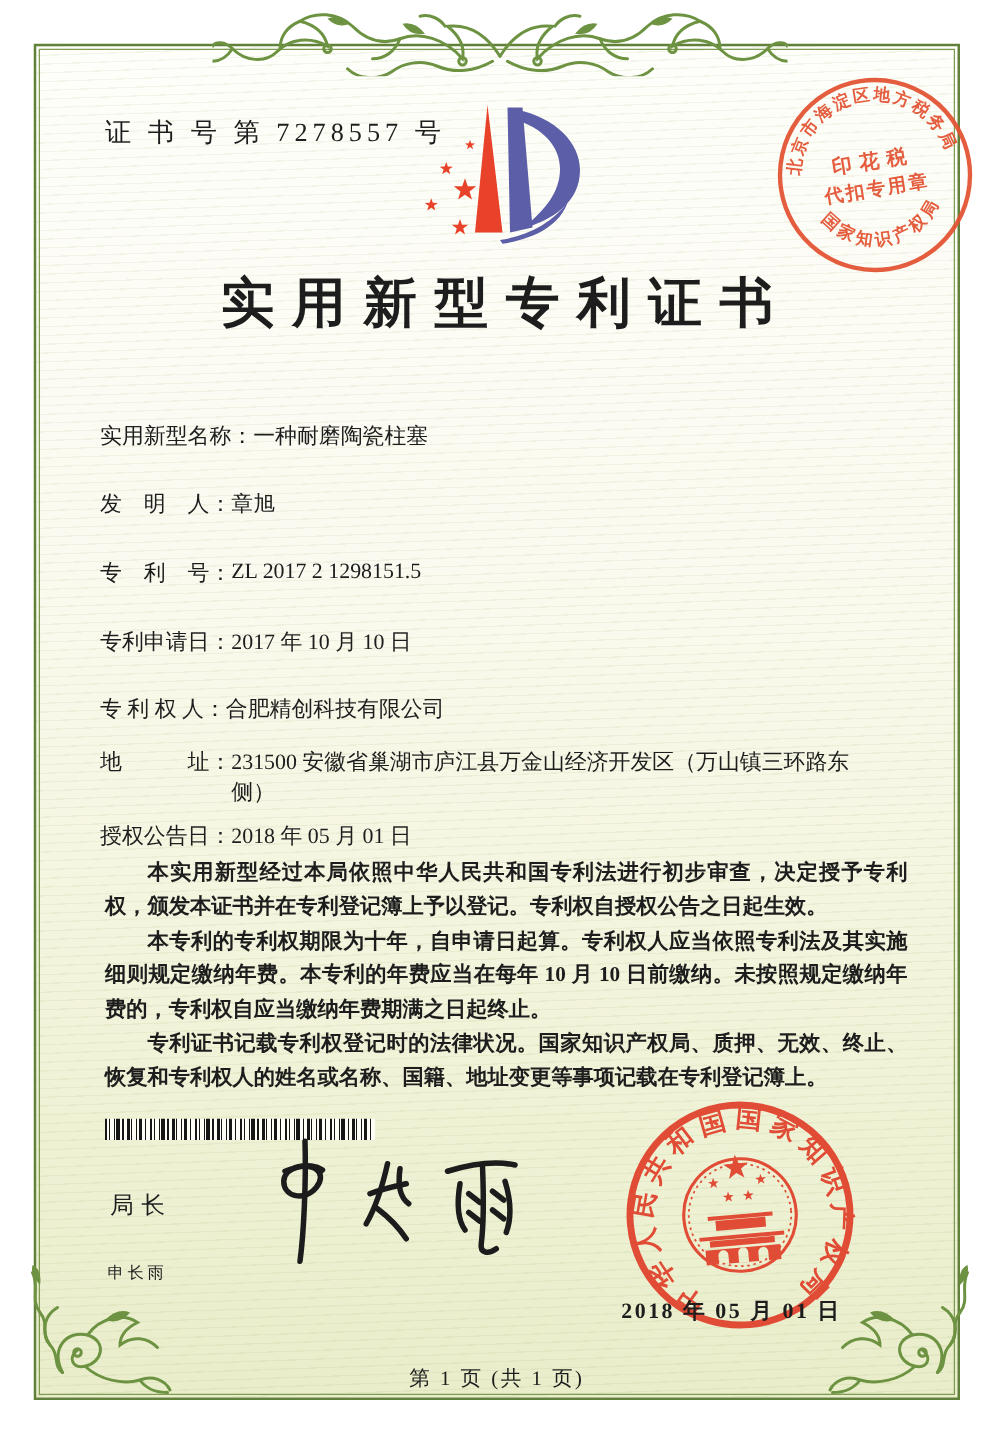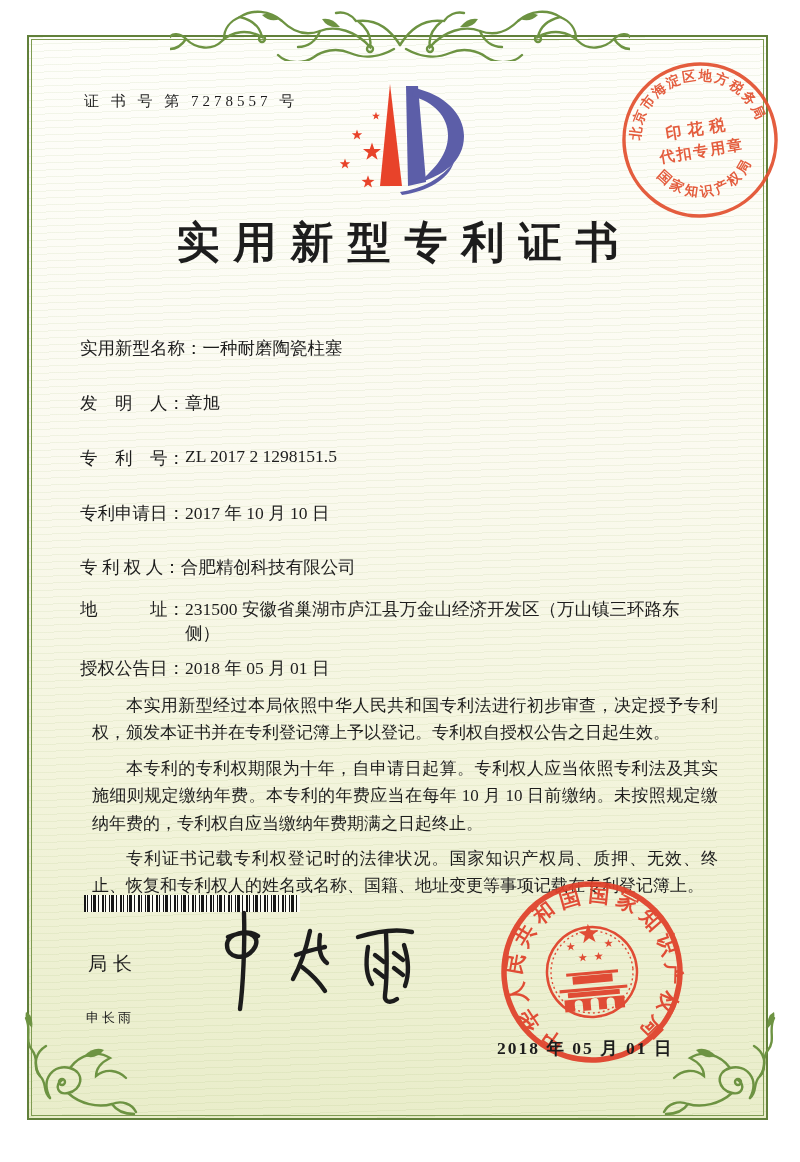--- a/index.html
+++ b/index.html
@@ -5,30 +5,30 @@
   html,body{margin:0;padding:0;background:#ffffff;}
   .page{position:relative;width:800px;height:1162px;background:#ffffff;overflow:hidden;
         font-family:"Liberation Serif","DejaVu Serif",serif;color:#1d1d1d;}
   
   .sheet{position:absolute;left:27px;top:35px;width:741px;height:1085px;
          border:2px solid #61803a;box-sizing:border-box;
          background:linear-gradient(180deg,#fefefa 0%,#fbfaf0 38%,#f3f4dc 68%,#e9edca 100%);}
   .sheet::before{content:"";position:absolute;inset:2px;border:1px solid #7e9b52;}
   .sheet::after{content:"";position:absolute;inset:0;pointer-events:none;
          background:repeating-linear-gradient(178deg,rgba(140,170,90,0.10) 0 1px,rgba(255,255,255,0) 1px 7px);}
-  .cert-no{position:absolute;left:84px;top:92px;font-size:15px;letter-spacing:4px;}
+  .cert-no{position:absolute;left:84px;top:92px;font-size:21px;letter-spacing:4px;}
   .title{position:absolute;left:27px;top:214px;width:741px;text-align:center;
          font-size:43px;font-weight:bold;letter-spacing:14px;text-indent:14px;font-family:Liberation Serif, serif;}
   .row{position:absolute;left:80px;font-size:17.5px;display:flex;align-items:flex-start;justify-content:center;}
   .row .lab{white-space:pre;}
   .row .val{white-space:pre-wrap;max-width:520px;}
   .val-addr{max-width:505px;}
   .body-text{position:absolute;left:84px;top:684px;width:642px;font-size:17px;
          line-height:27.4px;text-align:justify;}
-  .body-text p{margin:8px;text-indent:2em;}
+  .body-text p{margin:0;text-indent:2em;font-weight:bold;}
   .barcode{position:absolute;left:84px;top:895px;width:216px;height:17px;
          background:repeating-linear-gradient(90deg,#161616 0 2px,#fdfdf6 2px 3px,#161616 3px 4px,#fdfdf6 4px 7px,#161616 7px 8px,#fdfdf6 8px 9px,#161616 9px 12px,#fdfdf6 12px 14px,#161616 14px 15px,#fdfdf6 15px 18px);}
   .officer-title{position:absolute;left:88px;top:951px;font-size:19px;letter-spacing:6px;}
   .officer-name{position:absolute;left:86px;top:998px;font-size:13px;letter-spacing:3px;margin-top:11px;}
   .sig-svg{position:absolute;left:198px;top:905px;}
   .seal-svg{position:absolute;left:490px;top:870px;transform:rotate(-5deg);opacity:.93;}
   .seal-date{position:absolute;left:497px;top:1036px;font-size:17.5px;letter-spacing:2px;font-weight:bold;}
   .footer{position:absolute;left:27px;top:1092px;width:741px;text-align:center;
          font-size:16.5px;letter-spacing:2px;}
   .tax-stamp{position:absolute;left:618px;top:58px;transform:rotate(-9deg);opacity:.92;}
@@ -206,14 +206,15 @@
         <rect x="80" y="103" width="40" height="8" stroke="none"></rect>
         <path d="M66,117 L134,117" stroke-width="3.2" fill="none"></path>
         <rect x="74" y="119" width="52" height="5" stroke="none"></rect>
         <path d="M70,138 v-12 h60 v12 z M80,138 v-7 a4,4 0 0 1 8,0 v7 z M96,138 v-8 a4,4 0 0 1 8,0 v8 z M112,138 v-7 a4,4 0 0 1 8,0 v7 z" fill-rule="evenodd" stroke="none"></path>
       </g>
     </g>
   </svg>
 
   <div class="seal-date">2018 年 05 月 01 日</div>
 
+  <div class="footer">第 1 页 (共 1 页)</div>
 
 </div>
 
 </body></html>

